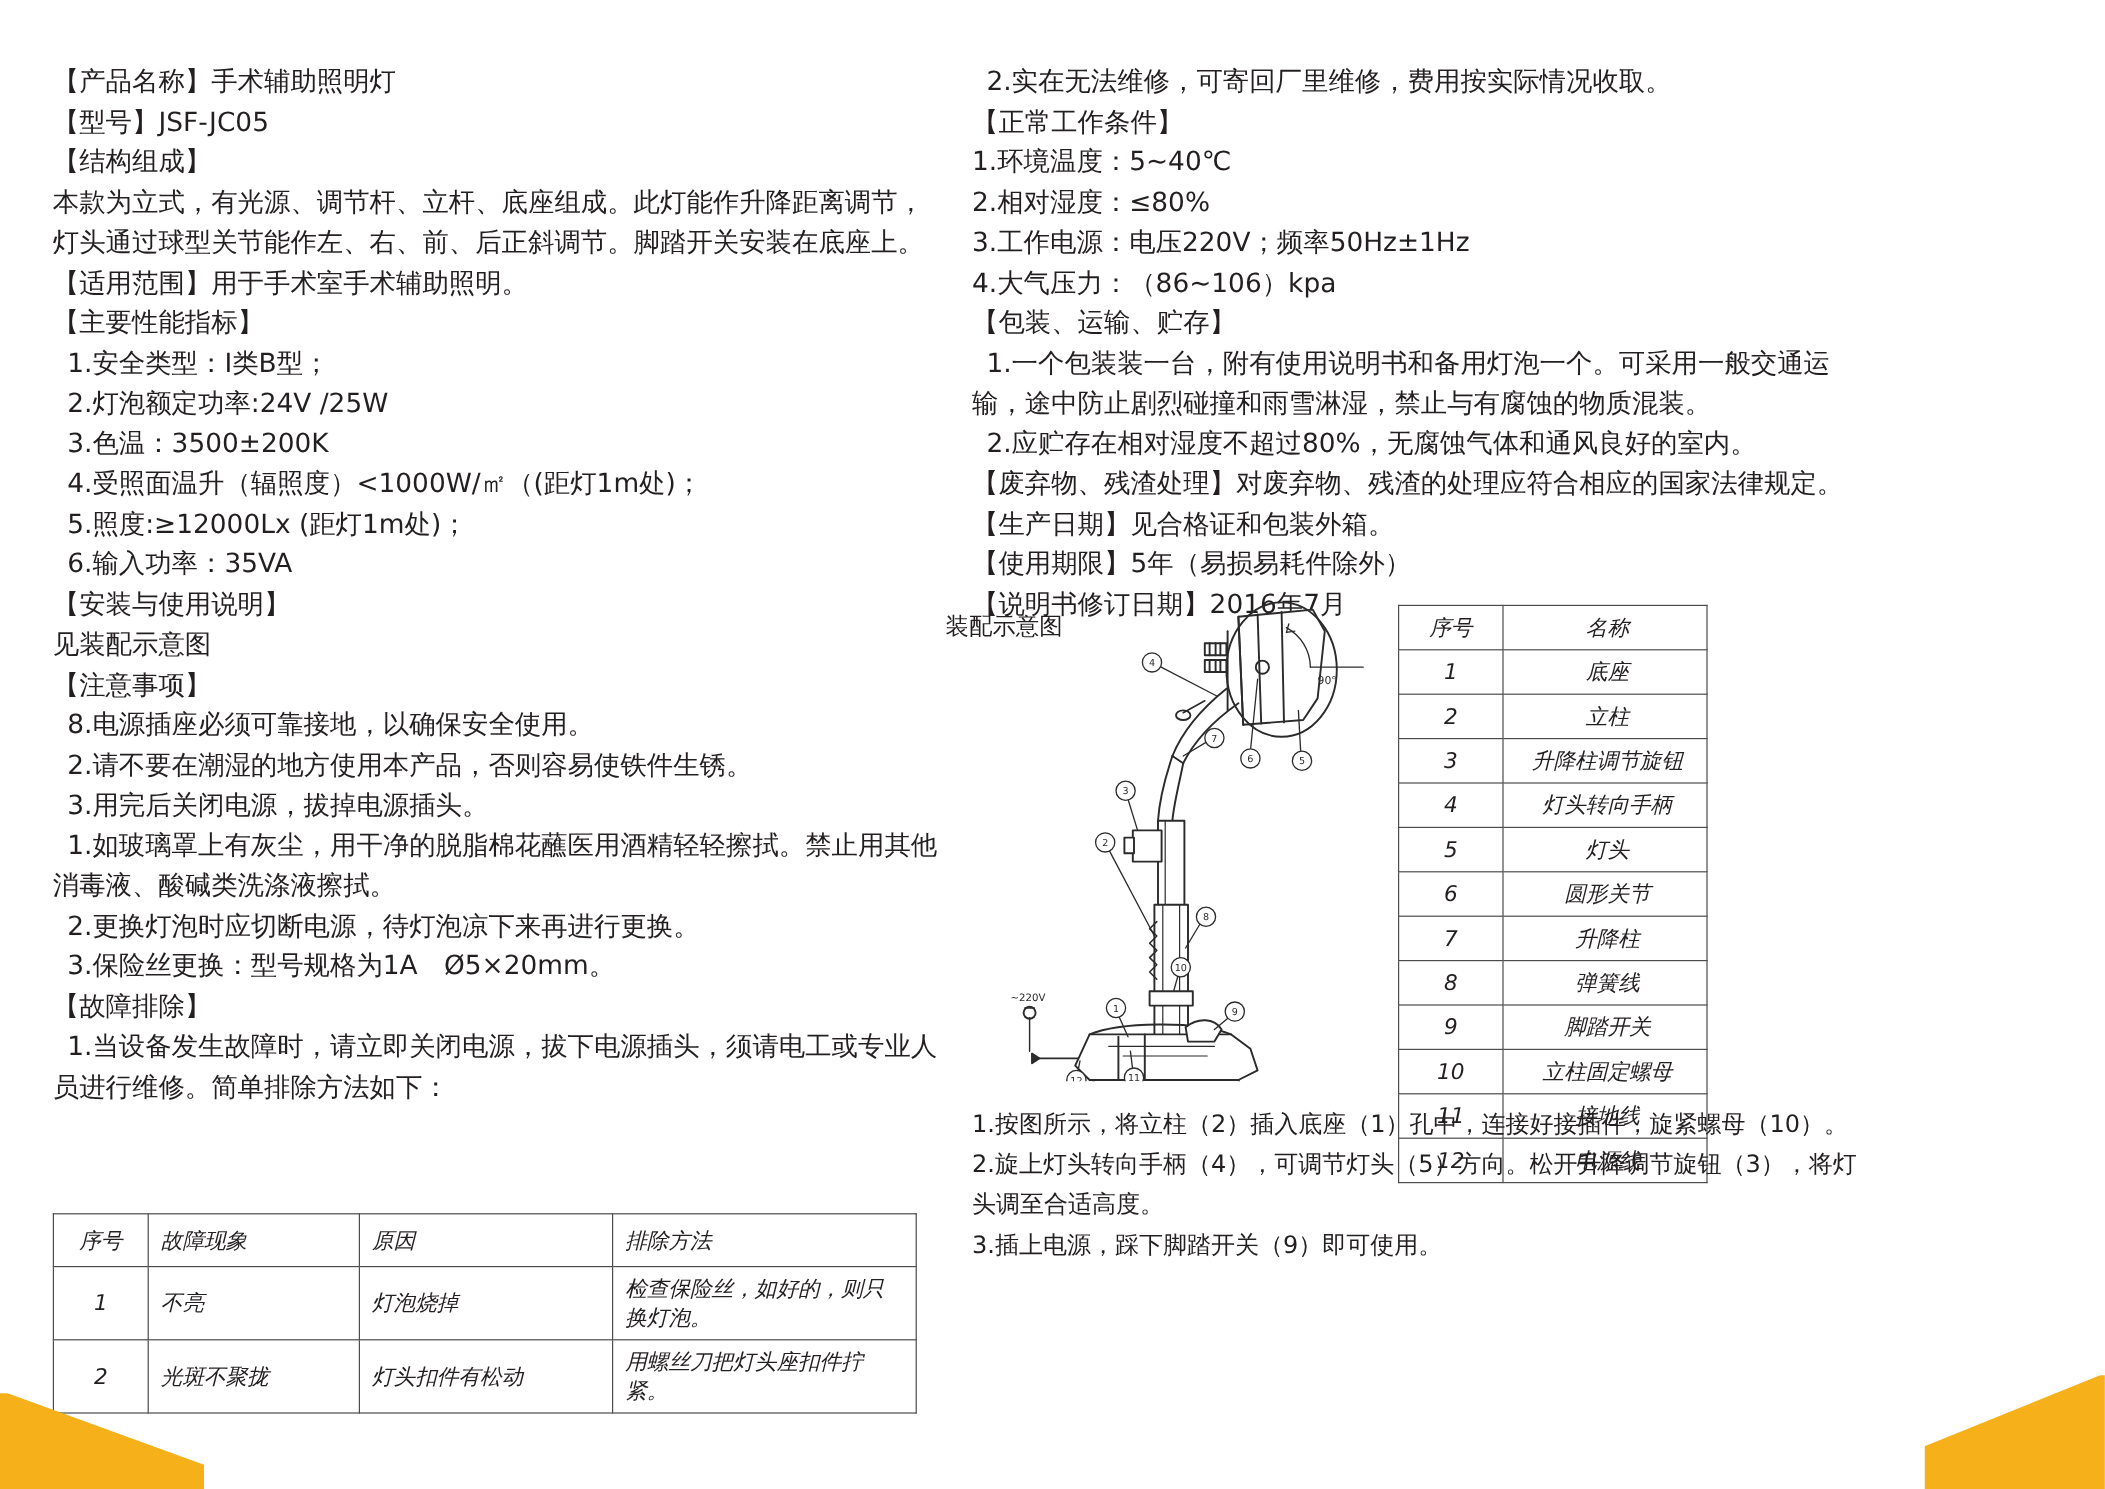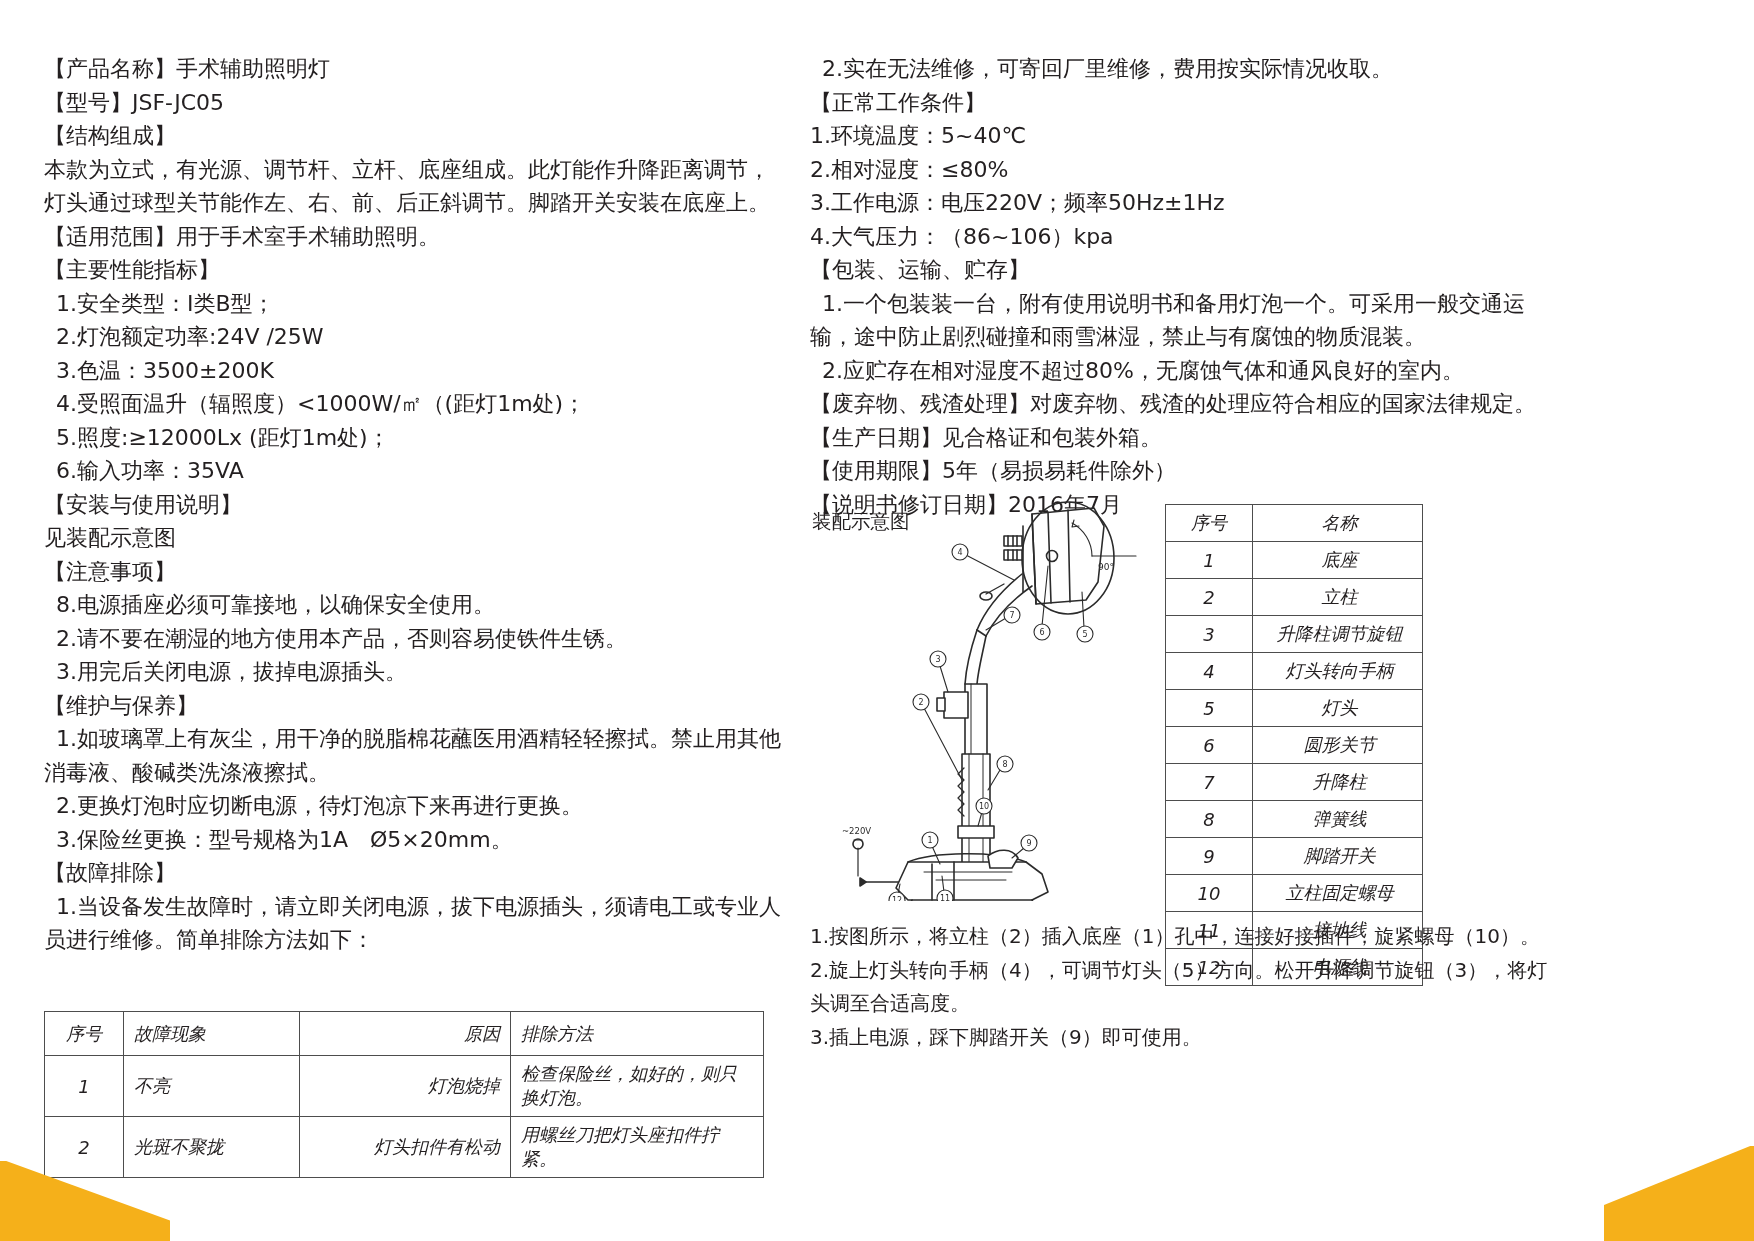--- a/index.html
+++ b/index.html
@@ -90,39 +90,39 @@
   
   .fault-table {
     position: absolute;
     left: 44px;
     top: 1011px;
     width: 720px;
   }
   .fault-table table { width: 100%; }
   .fault-table td.c-no   { width: 58px;  text-align: center; }
   .fault-table td.c-sym  { width: 155px; }
-  .fault-table td.c-cau  { width: 190px; text-align: right; }
+  .fault-table td.c-cau  { width: 190px; }
   .fault-table td.c-fix  { }
   .fault-table tr { height: 44px; }
 
   
   .parts-table {
     position: absolute;
     left: 1165px;
     top: 504px;
   }
   .parts-table table { width: 258px; }
   .parts-table td { height: 24px; text-align: center; }
   .parts-table td.p-no { width: 66px; text-align: center; }
   .parts-table td.p-name { padding-left: 14px; }
 
   
   .diagram-label {
     position: absolute;
-    left: 812px;
+    left: 788px;
     top: 508px;
     font-size: 19.5px;
   }
   .diagram {
     position: absolute;
     left: 836px;
     top: 496px;
     width: 320px;
     height: 405px;
   }
@@ -153,21 +153,20 @@
     <div class="line ind">3.色温：3500±200K</div>
     <div class="line ind">4.受照面温升（辐照度）&lt;1000W/㎡（(距灯1m处)；</div>
     <div class="line ind">5.照度:≥12000Lx (距灯1m处)；</div>
     <div class="line ind">6.输入功率：35VA</div>
     <div class="line">【安装与使用说明】</div>
     <div class="line">见装配示意图</div>
     <div class="line">【注意事项】</div>
     <div class="line ind">8.电源插座必须可靠接地，以确保安全使用。</div>
     <div class="line ind">2.请不要在潮湿的地方使用本产品，否则容易使铁件生锈。</div>
     <div class="line ind">3.用完后关闭电源，拔掉电源插头。</div>
-    <div class="line">【维护与保养】</div>
     <div class="line ind">1.如玻璃罩上有灰尘，用干净的脱脂棉花蘸医用酒精轻轻擦拭。禁止用其他消毒液、酸碱类洗涤液擦拭。</div>
     <div class="line ind">2.更换灯泡时应切断电源，待灯泡凉下来再进行更换。</div>
     <div class="line ind">3.保险丝更换：型号规格为1A　Ø5×20mm。</div>
     <div class="line">【故障排除】</div>
     <div class="line ind">1.当设备发生故障时，请立即关闭电源，拔下电源插头，须请电工或专业人员进行维修。简单排除方法如下：</div>
   </div>
 
   <div class="fault-table">
     <table class="grid">
       <thead>

